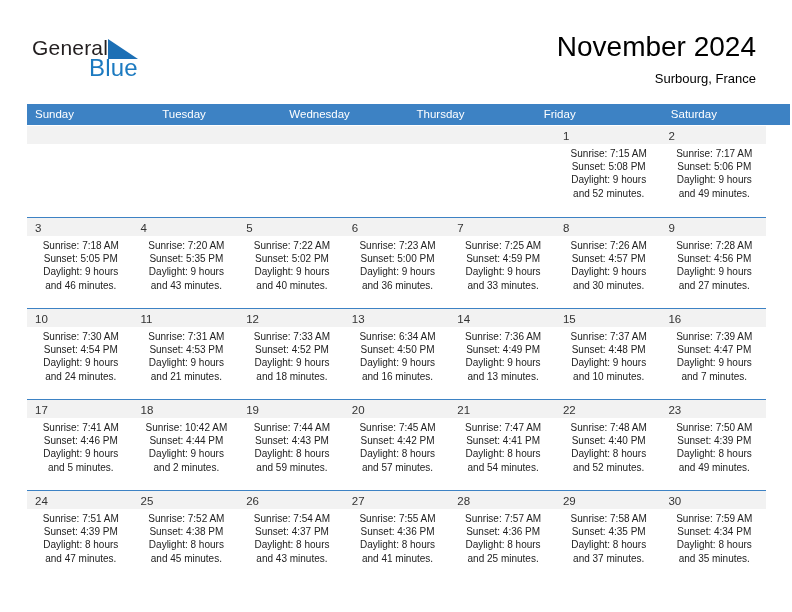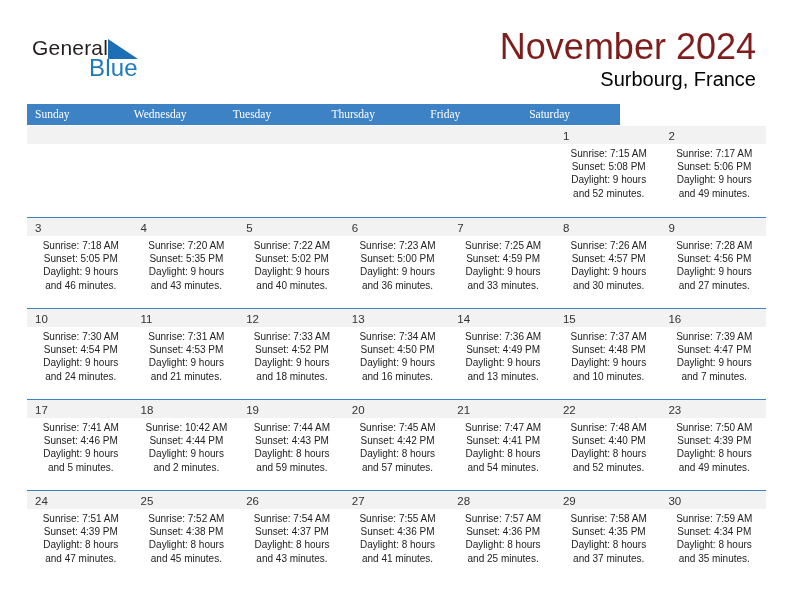--- a/index.html
+++ b/index.html
@@ -67,47 +67,46 @@
     height: 22px;
   }
 
   .title-block {
     position: absolute;
     right: 36px;
     top: 30px;
     text-align: right;
   }
   .cal-title {
-    font-size: 36px;
+    font-size: 28px;
     line-height: 34px;
-    color: #7f1d1d;
+    color: #000000;
     white-space: nowrap;
   }
   .cal-subtitle {
     margin-top: 6px;
-    font-size: 20px;
+    font-size: 13px;
     line-height: 18px;
     color: #000000;
     white-space: nowrap;
   }
 
   
   .calendar {
     position: absolute;
     left: 27px;
     top: 104px;
     width: 739px;
   }
 
   .dow-row {
     display: flex;
-    width: 593px;
+    width: 763px;
     height: 21px;
     background: #3d82c4;
-    font-family: Liberation Serif, serif;
   }
   .dow-cell {
     flex: 1 1 0;
     font-size: 11.5px;
     line-height: 21px;
     color: #ffffff;
     padding-left: 8px;
     box-sizing: border-box;
     white-space: nowrap;
     overflow: hidden;
@@ -178,22 +177,22 @@
       <div class="cal-title">November 2024</div>
       <div class="cal-subtitle">Surbourg, France</div>
     </div>
 
   </div>
 
   <div class="calendar">
 
     <div class="dow-row">
       <div class="dow-cell">Sunday</div>
+      <div class="dow-cell">Tuesday</div>
       <div class="dow-cell">Wednesday</div>
-      <div class="dow-cell">Tuesday</div>
       <div class="dow-cell">Thursday</div>
       <div class="dow-cell">Friday</div>
       <div class="dow-cell">Saturday</div>
     </div>
 
     <div id="weeks-container">
         <div class="week-row first">
           <div class="day-cell empty">
             <div class="day-number-band"><span class="day-number"></span></div>
           </div>
@@ -317,21 +316,21 @@
             <div class="day-body">
               <div class="day-line">Sunrise: 7:33 AM</div>
               <div class="day-line">Sunset: 4:52 PM</div>
               <div class="day-line">Daylight: 9 hours</div>
               <div class="day-line">and 18 minutes.</div>
             </div>
           </div>
           <div class="day-cell">
             <div class="day-number-band"><span class="day-number">13</span></div>
             <div class="day-body">
-              <div class="day-line">Sunrise: 7:34 AM</div>
+              <div class="day-line">Sunrise: 6:34 AM</div>
               <div class="day-line">Sunset: 4:50 PM</div>
               <div class="day-line">Daylight: 9 hours</div>
               <div class="day-line">and 16 minutes.</div>
             </div>
           </div>
           <div class="day-cell">
             <div class="day-number-band"><span class="day-number">14</span></div>
             <div class="day-body">
               <div class="day-line">Sunrise: 7:36 AM</div>
               <div class="day-line">Sunset: 4:49 PM</div>

